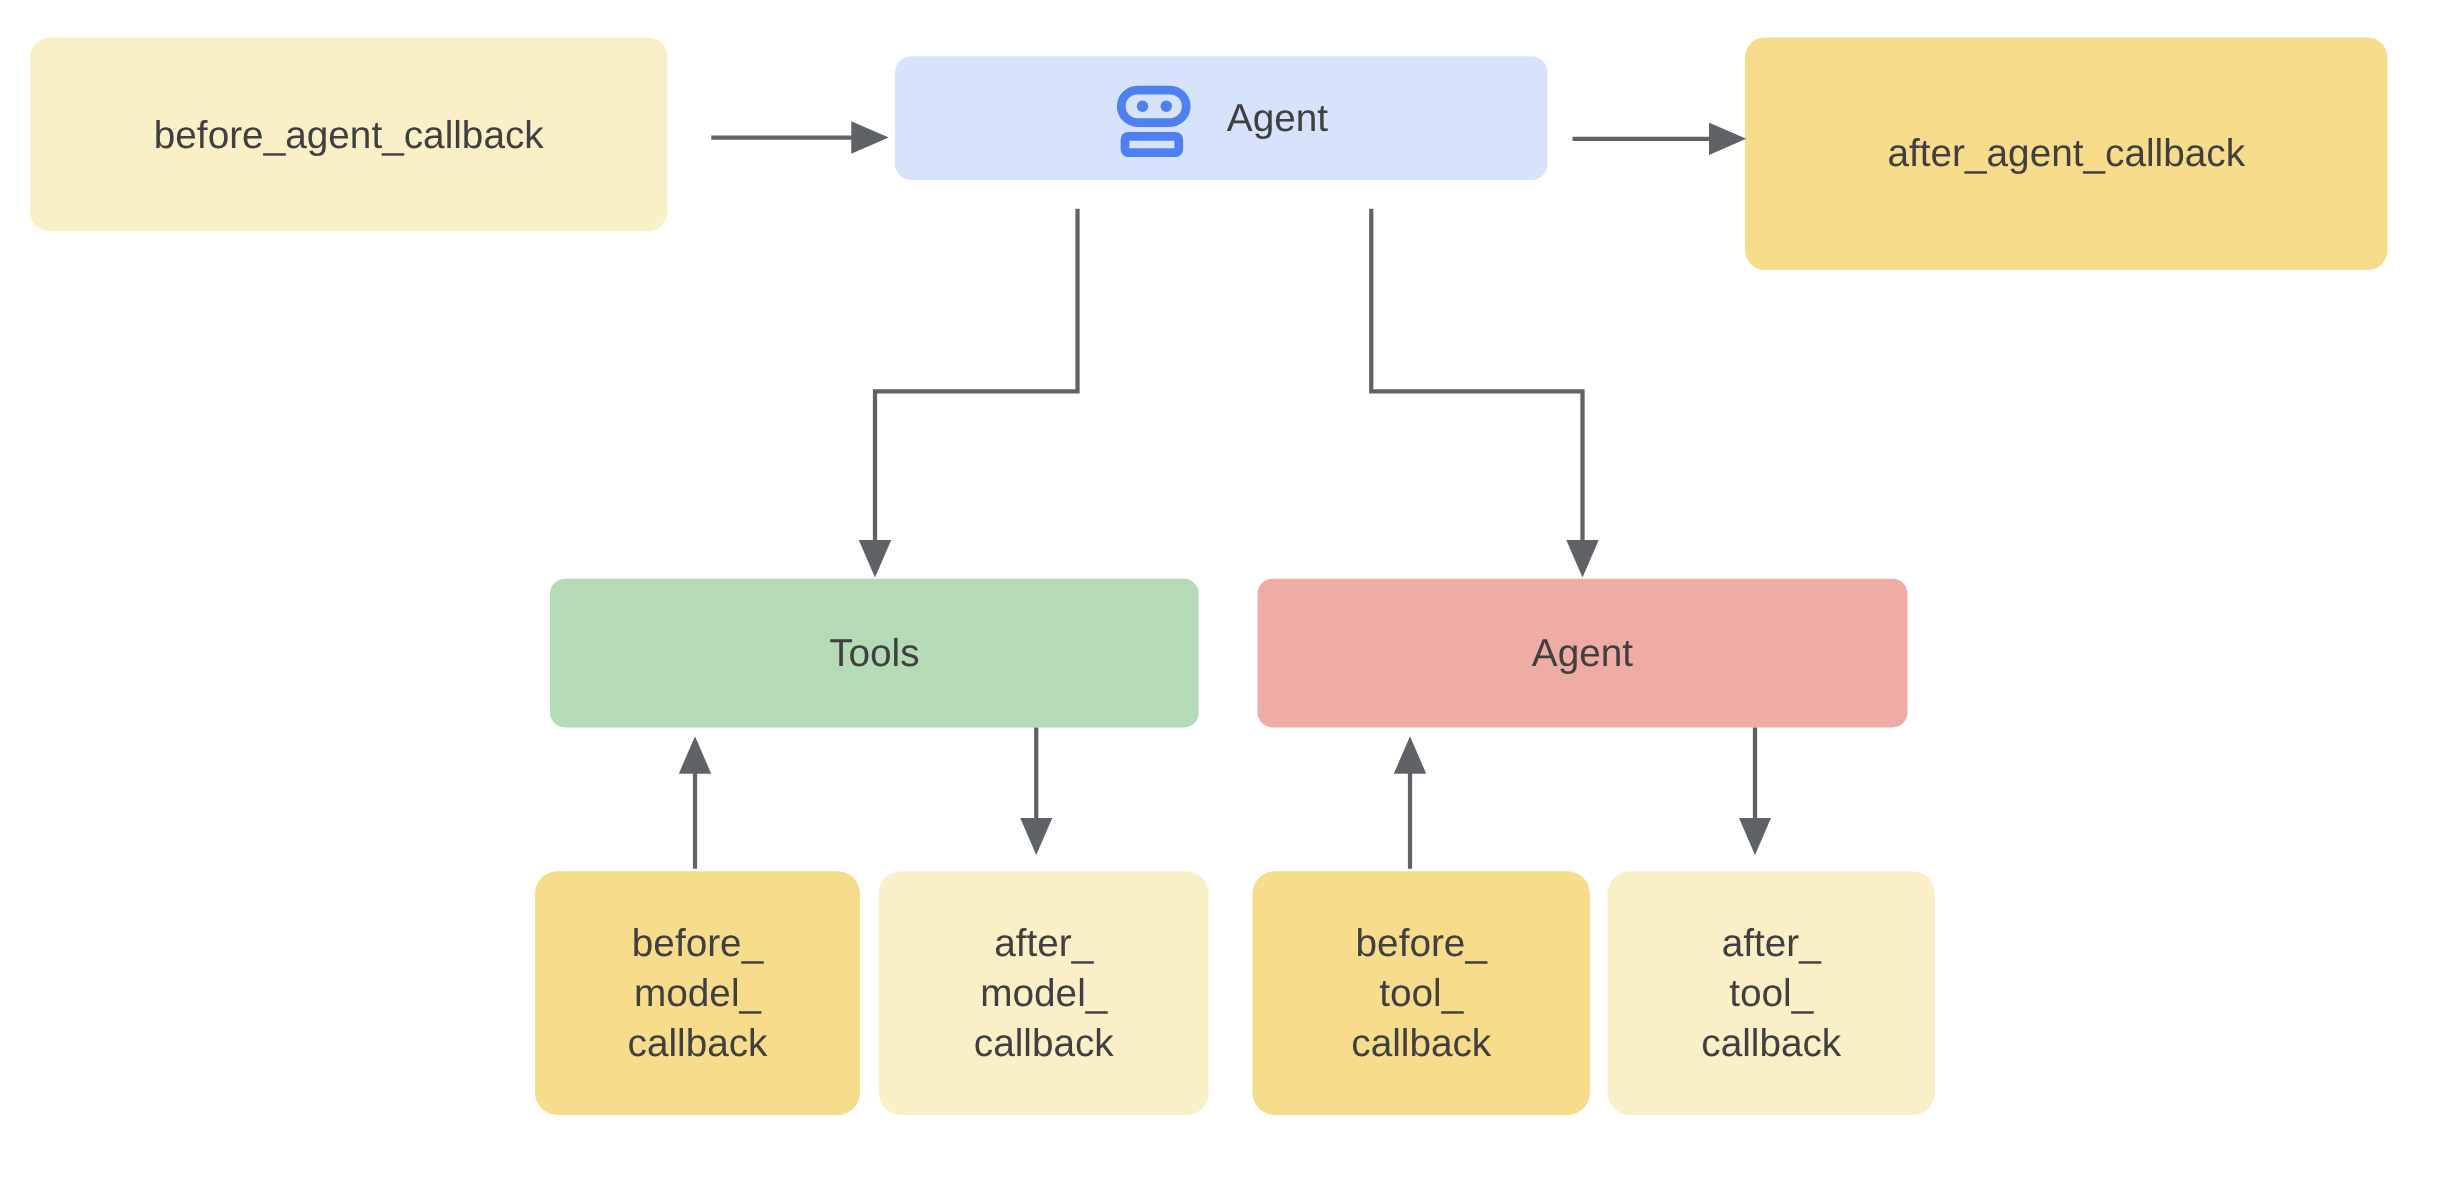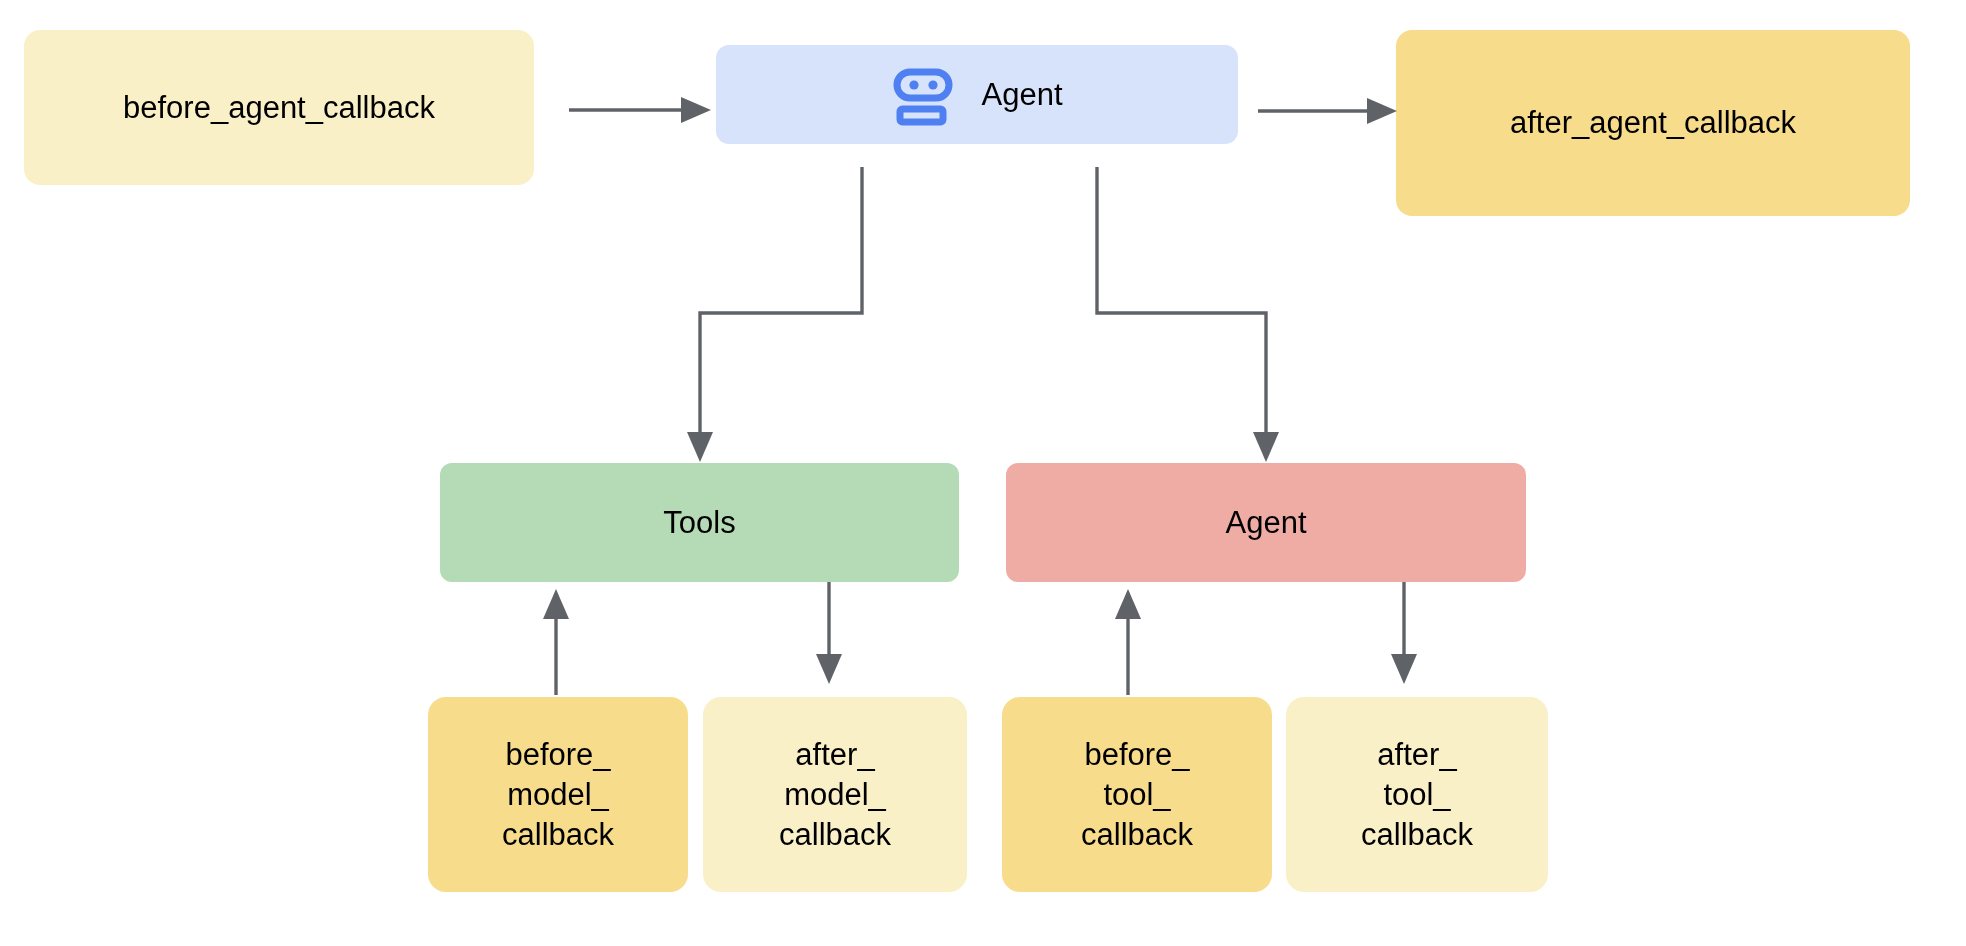--- a/index.html
+++ b/index.html
@@ -18,21 +18,21 @@
     overflow: hidden;
   }
   .node {
     position: absolute;
     display: flex;
     align-items: center;
     justify-content: center;
     text-align: center;
     font-size: 31px;
     line-height: 40px;
-    color: #000000;
+    color: #404040;
     box-sizing: border-box;
   }
   .box-cream  { background: #FAF0C8; border-radius: 16px; }
   .box-gold   { background: #F7DC8C; border-radius: 16px; }
   .box-agent  { background: #D7E2FB; border-radius: 13px; }
   .box-green  { background: #B4DAB6; border-radius: 12px; }
   .box-red    { background: #EFACA5; border-radius: 12px; }
   .bottom-box { border-radius: 18px; }
 
   .agent-inner {

